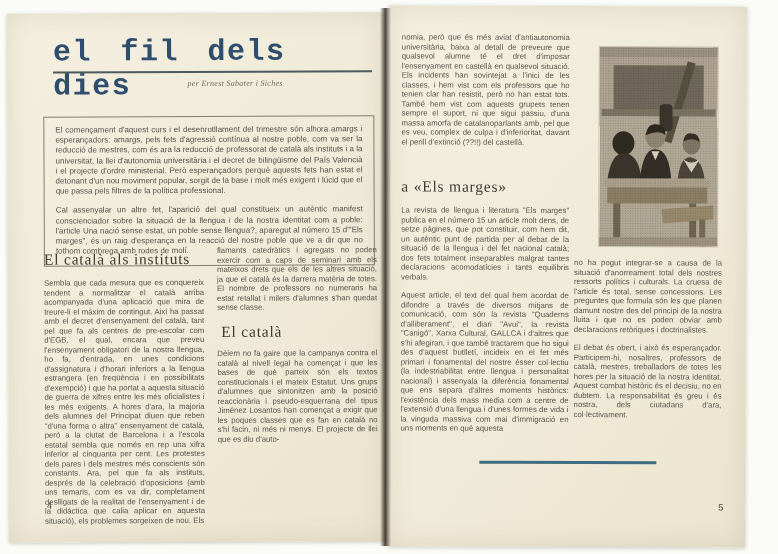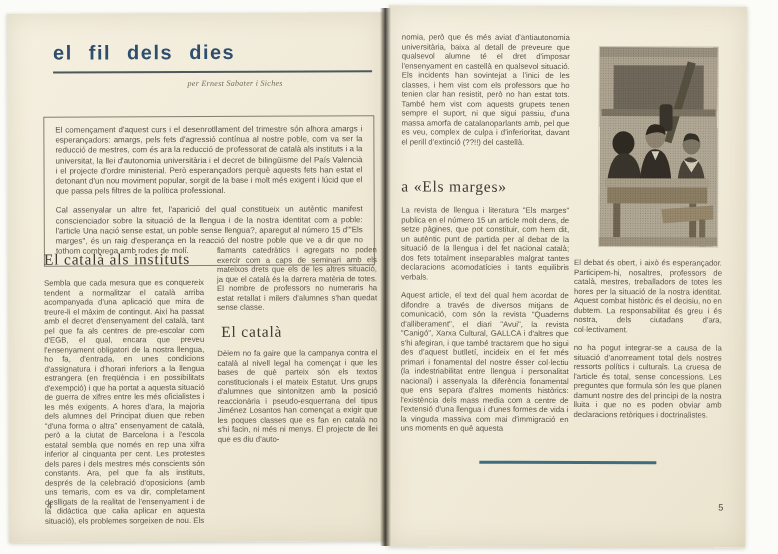--- a/index.html
+++ b/index.html
@@ -20,23 +20,23 @@
   .page-left  { left:8px;  top:13px; width:376px; height:529px; transform:rotate(-.25deg); }
   .page-right { left:388px; top:6px; width:358px; height:541px; transform:rotate(.2deg); }
 
   .seam {
     position:absolute; left:380px; top:8px; width:11px; height:538px; z-index:6;
     background:linear-gradient(to right, rgba(40,32,18,0) 0%, rgba(32,26,14,.8) 48%, rgba(40,32,18,0) 100%);
   }
 
   
   .title {
-    position:absolute; left:46px; top:28px;
-    font-family:Liberation Sans, sans-serif; font-weight:bold;
-    font-size:20px; letter-spacing:1.5px; word-spacing:9px;
+    position:absolute; left:46px; top:22px;
+    font-family:Liberation Mono, monospace; font-weight:bold;
+    font-size:30px; letter-spacing:1.5px; word-spacing:9px;
     color:#2f4e6e;
   }
   .title-rule { position:absolute; left:46px; top:58px; width:319px; height:2px; background:#4e595c; }
   .byline {
     position:absolute; left:108px; top:66px; width:240px; text-align:center;
     font-family:"Liberation Serif", serif; font-style:italic;
     font-size:8px; color:#6e695c; letter-spacing:.3px;
   }
   .intro-box {
     position:absolute; left:36px; top:103px; width:331px;
@@ -153,21 +153,21 @@
         <rect x="14" y="156" width="7" height="40" fill="#6e6450"></rect>
         <rect x="90" y="156" width="7" height="40" fill="#6e6450"></rect>
         <polygon points="62,162 114,158 114,172 64,176" fill="#97886c"></polygon>
         <rect x="100" y="172" width="6" height="27" fill="#756a54"></rect>
         <rect x="0" y="190" width="118" height="9" fill="#9c927e"></rect>
       </svg>
       <div class="grain"></div>
     </div>
 
     <div class="rp-col2">
+      <p class="body">no ha pogut integrar-se a causa de la situació d'anorreament total dels nostres ressorts polítics i culturals. La cruesa de l'article és total, sense concessions. Les preguntes que formula són les que planen damunt nostre des del principi de la nostra lluita i que no es poden obviar amb declaracions retòriques i doctrinalistes.</p>
       <p class="body">El debat és obert, i això és esperançador. Participem-hi, nosaltres, professors de català, mestres, treballadors de totes les hores per la situació de la nostra identitat. Aquest combat històric és el decisiu, no en dubtem. La responsabilitat és greu i és nostra, dels ciutadans d'ara, col·lectivament.</p>
-      <p class="body">no ha pogut integrar-se a causa de la situació d'anorreament total dels nostres ressorts polítics i culturals. La cruesa de l'article és total, sense concessions. Les preguntes que formula són les que planen damunt nostre des del principi de la nostra lluita i que no es poden obviar amb declaracions retòriques i doctrinalistes.</p>
     </div>
 
     <div class="accent-rule"></div>
     <div class="pageno pn-right">5</div>
   </div>
 
 </div>
 
 </body></html>

